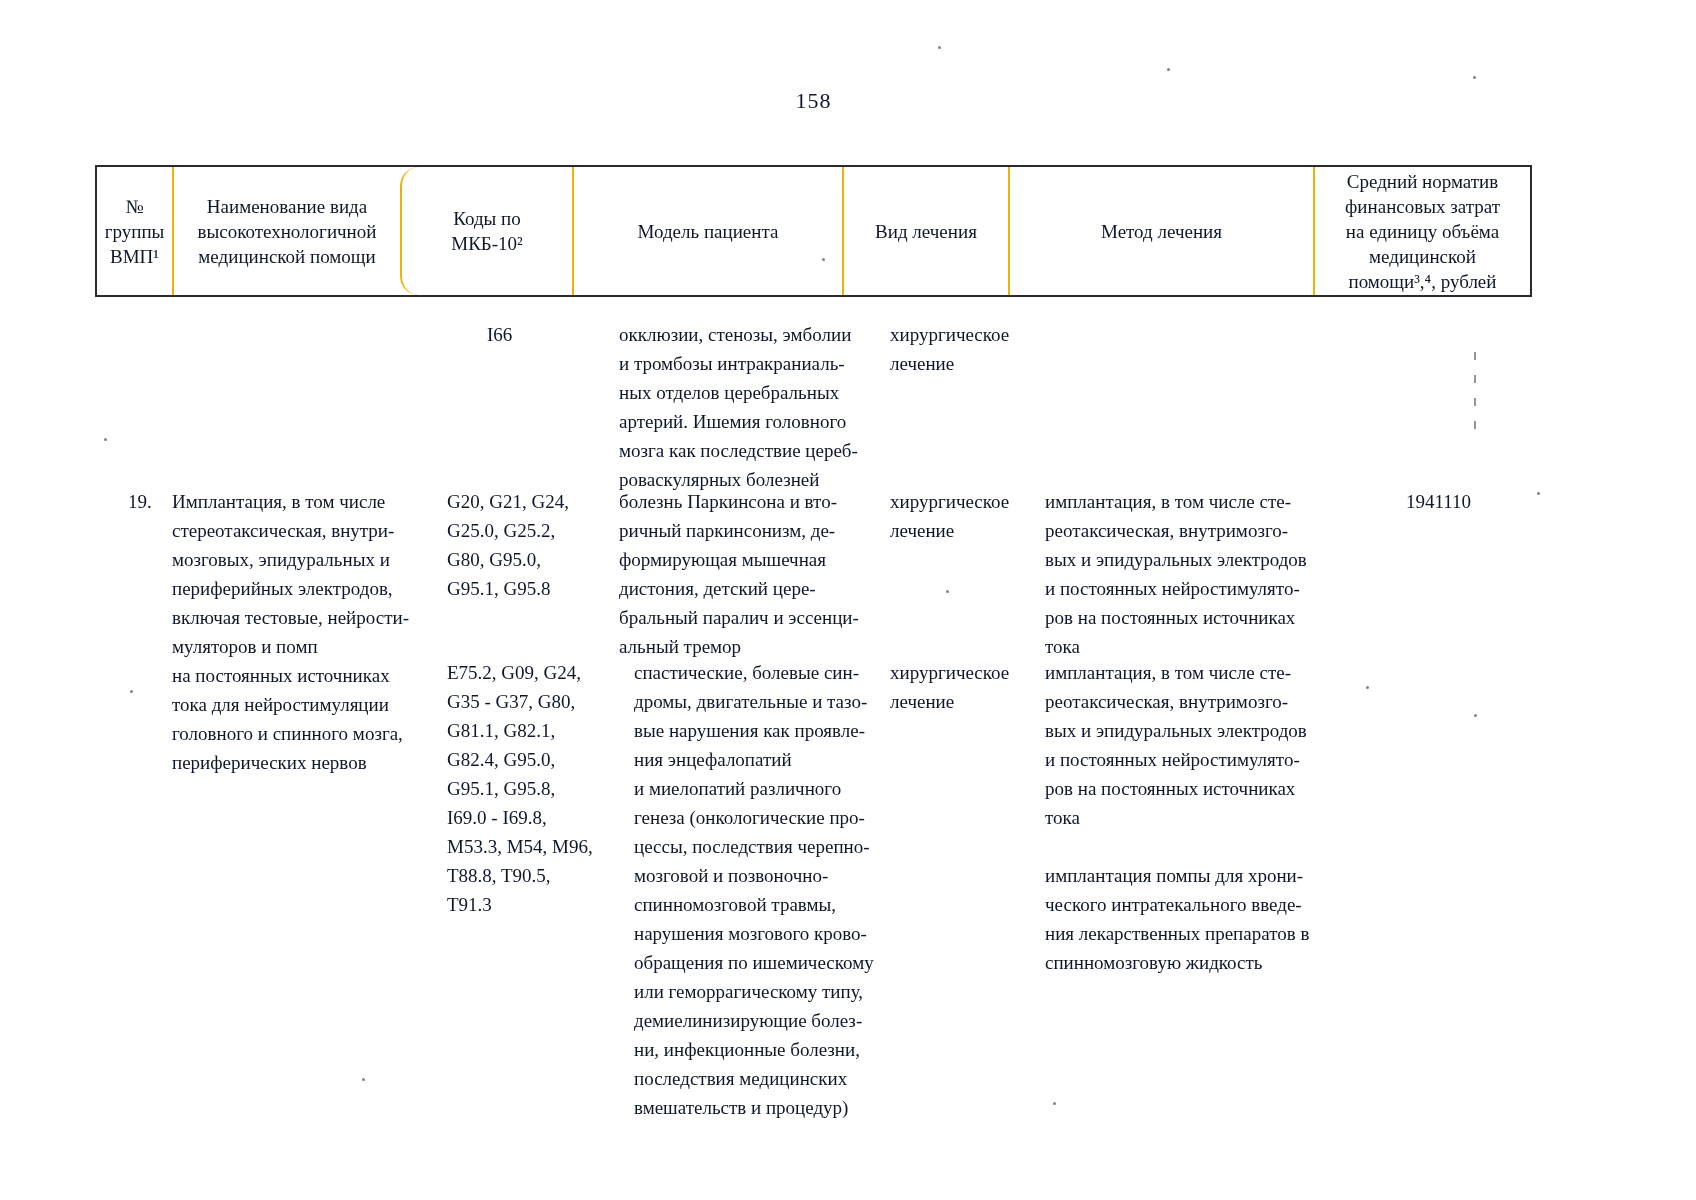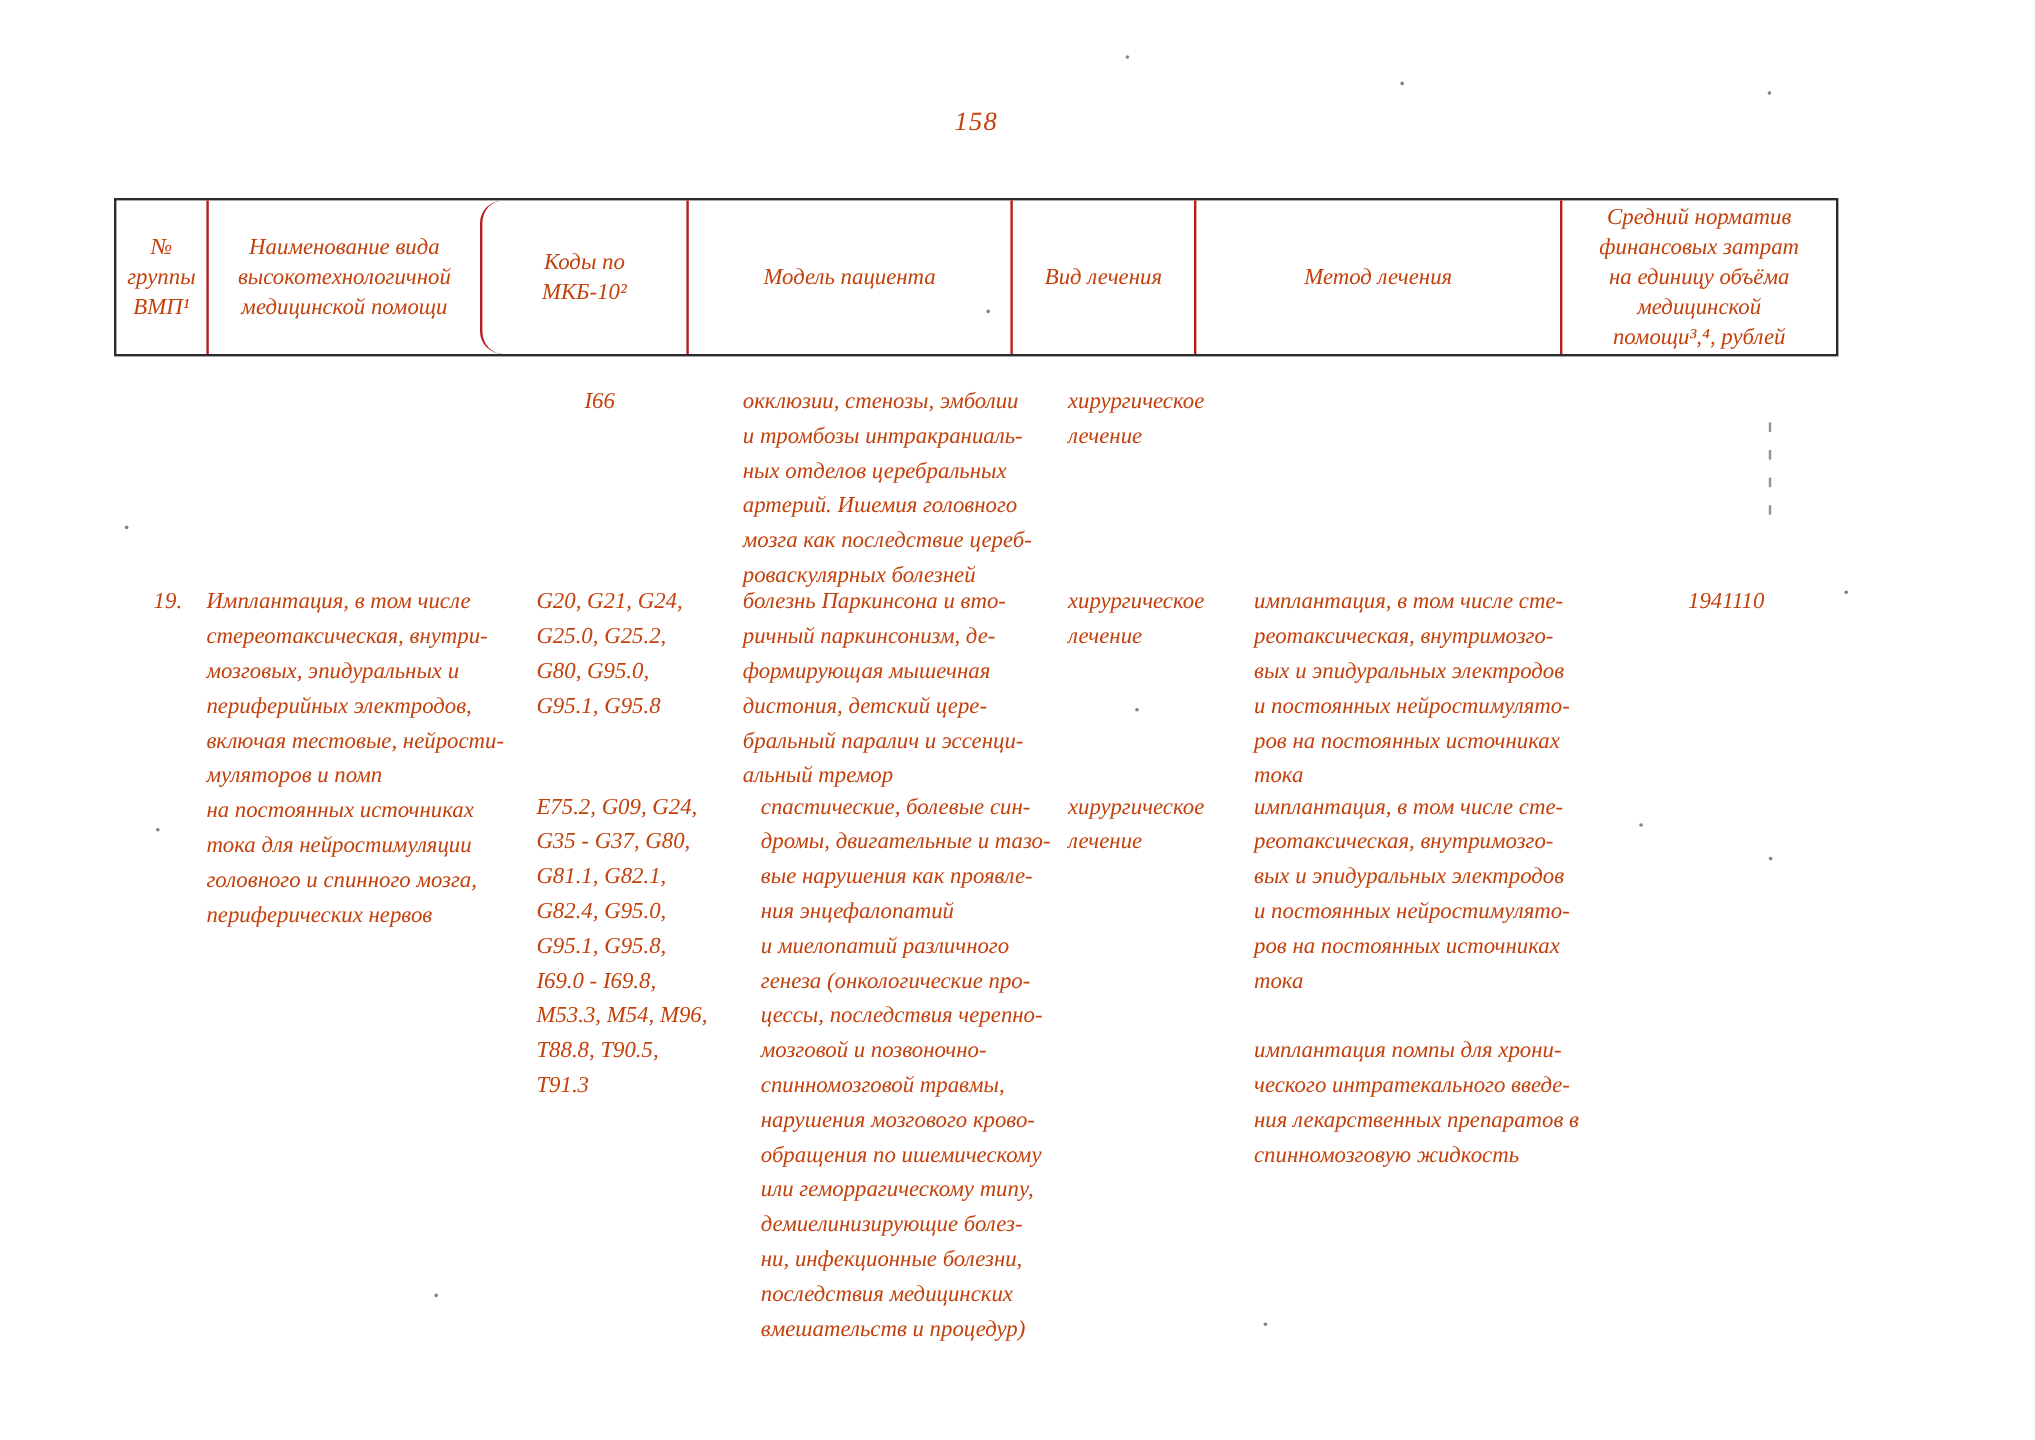--- a/index.html
+++ b/index.html
@@ -3,57 +3,56 @@
 <meta charset="utf-8">
 <style>
   * { margin: 0; padding: 0; }
   html, body { background: #e8e8e8; }
   .sheet {
     position: relative;
     width: 1696px;
     height: 1200px;
     background: #ffffff;
     font-family: "Liberation Serif", serif;
-    color: #c2410c;
+    color: #0f172a;
     overflow: hidden;
-    font-style: italic;
   }
   .page-number {
     position: absolute;
     left: 95px; top: 88px; width: 1437px;
     text-align: center;
     font-size: 22px;
     letter-spacing: 1px;
   }
   .thead {
     position: absolute;
     left: 95px; top: 165px; width: 1437px; height: 132px;
     display: flex;
     border: 2px solid #2b2b2b;
     box-sizing: border-box;
   }
   .th {
     box-sizing: border-box;
-    border-left: 2px solid #b91c1c;
+    border-left: 2px solid #eab308;
     display: flex;
     align-items: center;
     justify-content: center;
     text-align: center;
     white-space: pre-line;
     font-size: 19px;
     line-height: 25px;
     padding: 2px 4px;
     flex: 0 0 auto;
   }
   .th:first-child { border-left: none; }
   .w1 { width: 75px; }
   .w2 { width: 228px; }
   .w3 { width: 172px; border-radius: 19px; }
   .w4 { width: 270px; }
-  .w5 { width: 153px; }
+  .w5 { width: 166px; }
   .w6 { width: 305px; }
   .w7 { flex: 1 1 auto; }
   .cell {
     position: absolute;
     white-space: pre-line;
     font-size: 19px;
     line-height: 29px;
   }
   .cost { text-align: center; }
   .speck {

